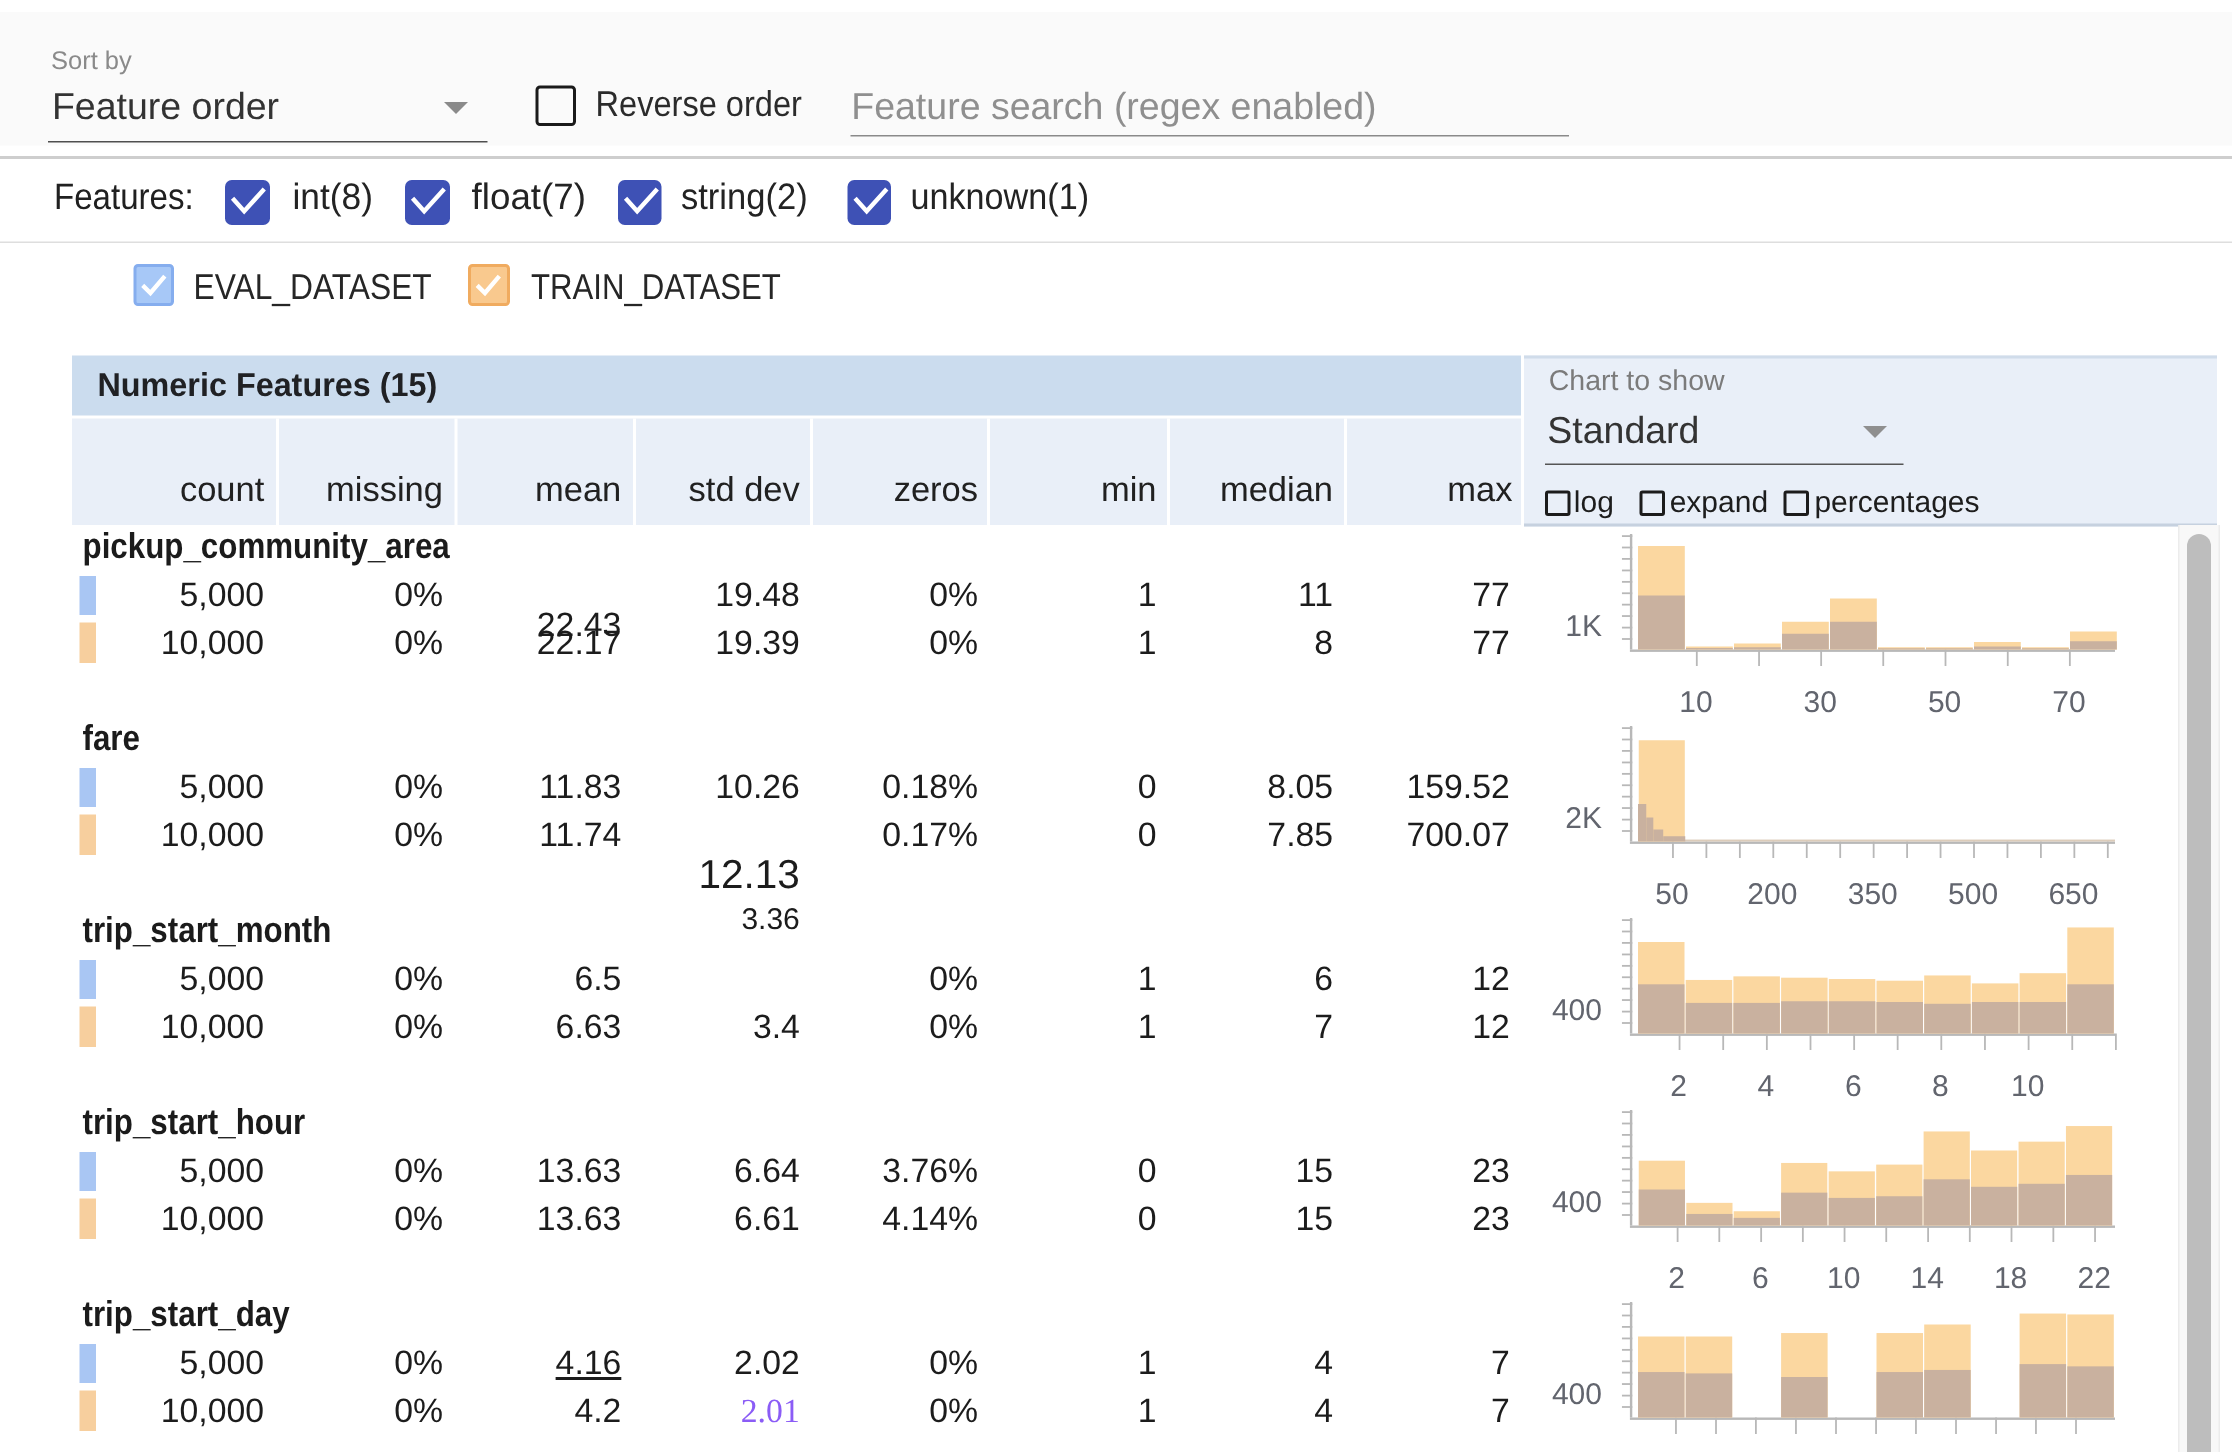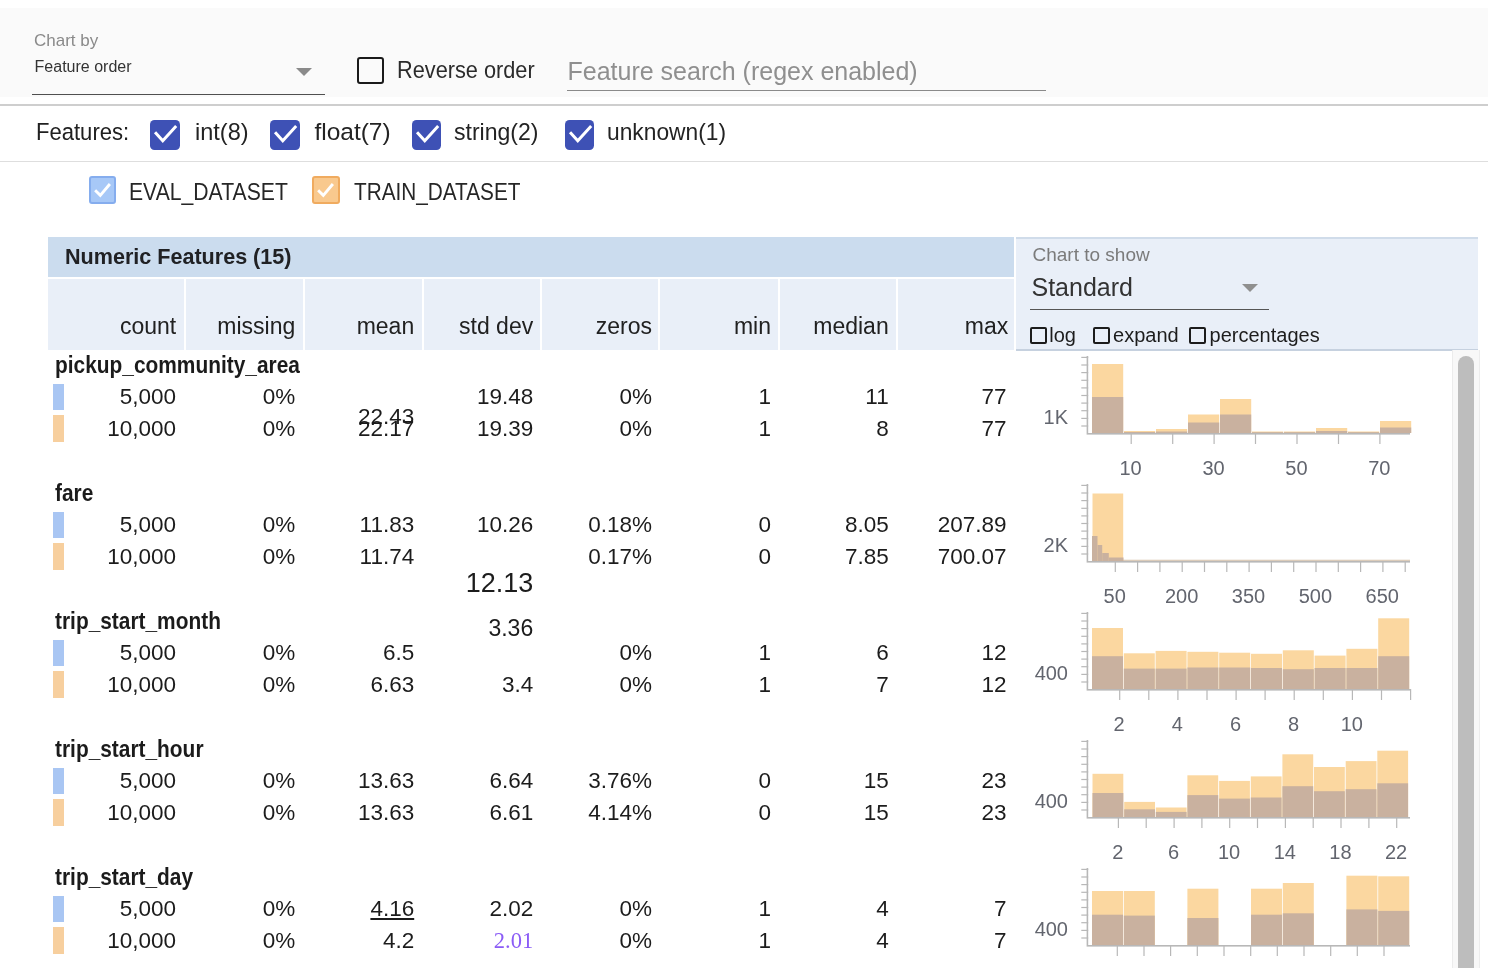--- a/index.html
+++ b/index.html
@@ -2,22 +2,22 @@
 <html><head><meta charset="utf-8"><style>
 html,body{margin:0;padding:0;}
 body{width:1488px;height:968px;position:relative;overflow:hidden;background:#fff;
  font-family:"Liberation Sans",sans-serif;}
 .cb{position:absolute;box-sizing:border-box;}
 </style></head><body>
 
 <div style="position:absolute;left:0px;top:8px;width:1488px;height:89px;background:#fafafa;"></div>
 <div style="position:absolute;left:0px;top:104px;width:1488px;height:2px;background:#cecece;"></div>
 <div style="position:absolute;left:0px;top:160.5px;width:1488px;height:1.6px;background:#dedede;"></div>
-<div style="position:absolute;left:34px;top:31.8px;font-size:17px;line-height:1;color:#8a8a8a;white-space:nowrap;">Chart by</div>
-<div style="position:absolute;left:34.6px;top:59.4px;font-size:16px;line-height:1;color:#333333;white-space:nowrap;">Feature order</div>
+<div style="position:absolute;left:34px;top:31.8px;font-size:17px;line-height:1;color:#8a8a8a;white-space:nowrap;">Sort by</div>
+<div style="position:absolute;left:34.6px;top:59.4px;font-size:25px;line-height:1;color:#333333;white-space:nowrap;">Feature order</div>
 <div style="position:absolute;left:295.5px;top:68.2px;width:0;height:0;border-left:8px solid transparent;border-right:8px solid transparent;border-top:8.5px solid #8a8a8a;"></div>
 <div style="position:absolute;left:32px;top:93.6px;width:293px;height:1.9px;background:#4f4f4f;"></div>
 <div class="cb" style="left:356.5px;top:56.9px;width:27.5px;height:27.5px;border:2.9px solid #1a1a1a;border-radius:3px;background:transparent;"></div>
 <div style="position:absolute;left:397px;top:57.9px;font-size:24px;line-height:1;color:#2b2b2b;transform:scaleX(0.905);transform-origin:left center;white-space:nowrap;">Reverse order</div>
 <div style="position:absolute;left:567.5px;top:58.7px;font-size:25px;line-height:1;color:#8f8f8f;white-space:nowrap;">Feature search (regex enabled)</div>
 <div style="position:absolute;left:566.8px;top:89.8px;width:479px;height:1.7px;background:#8a8a8a;"></div>
 <div style="position:absolute;left:35.6px;top:119.8px;font-size:24.5px;line-height:1;color:#202020;transform:scaleX(0.9);transform-origin:left center;white-space:nowrap;">Features:</div>
 <div style="position:absolute;left:150.4px;top:120.1px;width:29.5px;height:29.5px;background:#3e51b5;border-radius:4.5px;">
     <svg width="29.5" height="29.5" viewBox="0 0 24 24" style="position:absolute;left:0;top:0;">
       <path d="M4.1 9.9 L10.4 16.9 L21.3 4.9" fill="none" stroke="#fff" stroke-width="2.4"></path>
@@ -107,36 +107,36 @@
 <div style="position:absolute;left:54.5px;top:480.5px;font-size:24px;line-height:1;color:#1b1b1b;font-weight:bold;transform:scaleX(0.87);transform-origin:left center;white-space:nowrap;">fare</div>
 <div style="position:absolute;left:53.3px;top:512.0px;width:10.9px;height:25.8px;background:#a9c6f3;"></div>
 <div style="position:absolute;left:53.3px;top:543.3px;width:10.9px;height:27.2px;background:#f7cf9e;"></div>
 <div style="position:absolute;right:1312px;top:513.6px;font-size:22.5px;line-height:1;color:#1c1c1c;white-space:nowrap;">5,000</div>
 <div style="position:absolute;right:1192.7px;top:513.6px;font-size:22.5px;line-height:1;color:#1c1c1c;white-space:nowrap;">0%</div>
 <div style="position:absolute;right:1073.8px;top:513.6px;font-size:22.5px;line-height:1;color:#1c1c1c;white-space:nowrap;">11.83</div>
 <div style="position:absolute;right:954.8px;top:513.6px;font-size:22.5px;line-height:1;color:#1c1c1c;white-space:nowrap;">10.26</div>
 <div style="position:absolute;right:836px;top:513.6px;font-size:22.5px;line-height:1;color:#1c1c1c;white-space:nowrap;">0.18%</div>
 <div style="position:absolute;right:717px;top:513.6px;font-size:22.5px;line-height:1;color:#1c1c1c;white-space:nowrap;">0</div>
 <div style="position:absolute;right:599.3px;top:513.6px;font-size:22.5px;line-height:1;color:#1c1c1c;white-space:nowrap;">8.05</div>
-<div style="position:absolute;right:481.5px;top:513.6px;font-size:22.5px;line-height:1;color:#1c1c1c;white-space:nowrap;">207.89</div>
+<div style="position:absolute;right:481.5px;top:513.6px;font-size:22.5px;line-height:1;color:#1c1c1c;white-space:nowrap;">159.52</div>
 <div style="position:absolute;right:1312px;top:546.4px;font-size:22.5px;line-height:1;color:#1c1c1c;white-space:nowrap;">10,000</div>
 <div style="position:absolute;right:1192.7px;top:546.4px;font-size:22.5px;line-height:1;color:#1c1c1c;white-space:nowrap;">0%</div>
 <div style="position:absolute;right:1073.8px;top:546.4px;font-size:22.5px;line-height:1;color:#1c1c1c;white-space:nowrap;margin-left:36px;">11.74</div>
 <div style="position:absolute;right:954.8px;top:530px;font-size:27px;line-height:1;color:#1c1c1c;white-space:nowrap;margin-top:40px;">12.13</div>
 <div style="position:absolute;right:836px;top:546.4px;font-size:22.5px;line-height:1;color:#1c1c1c;white-space:nowrap;">0.17%</div>
 <div style="position:absolute;right:717px;top:546.4px;font-size:22.5px;line-height:1;color:#1c1c1c;white-space:nowrap;">0</div>
 <div style="position:absolute;right:599.3px;top:546.4px;font-size:22.5px;line-height:1;color:#1c1c1c;white-space:nowrap;">7.85</div>
 <div style="position:absolute;right:481.5px;top:546.4px;font-size:22.5px;line-height:1;color:#1c1c1c;white-space:nowrap;">700.07</div>
 <div style="position:absolute;left:54.5px;top:608.5px;font-size:24px;line-height:1;color:#1b1b1b;font-weight:bold;transform:scaleX(0.87);transform-origin:left center;white-space:nowrap;">trip_start_month</div>
 <div style="position:absolute;left:53.3px;top:640.0px;width:10.9px;height:25.8px;background:#a9c6f3;"></div>
 <div style="position:absolute;left:53.3px;top:671.3px;width:10.9px;height:27.2px;background:#f7cf9e;"></div>
 <div style="position:absolute;right:1312px;top:641.6px;font-size:22.5px;line-height:1;color:#1c1c1c;white-space:nowrap;">5,000</div>
 <div style="position:absolute;right:1192.7px;top:641.6px;font-size:22.5px;line-height:1;color:#1c1c1c;white-space:nowrap;">0%</div>
 <div style="position:absolute;right:1073.8px;top:641.6px;font-size:22.5px;line-height:1;color:#1c1c1c;white-space:nowrap;">6.5</div>
-<div style="position:absolute;right:954.8px;top:617px;font-size:23px;line-height:1;color:#1c1c1c;white-space:nowrap;">3.36</div>
+<div style="position:absolute;right:954.8px;top:603px;font-size:20px;line-height:1;color:#1c1c1c;white-space:nowrap;">3.36</div>
 <div style="position:absolute;right:836px;top:641.6px;font-size:22.5px;line-height:1;color:#1c1c1c;white-space:nowrap;">0%</div>
 <div style="position:absolute;right:717px;top:641.6px;font-size:22.5px;line-height:1;color:#1c1c1c;white-space:nowrap;">1</div>
 <div style="position:absolute;right:599.3px;top:641.6px;font-size:22.5px;line-height:1;color:#1c1c1c;white-space:nowrap;">6</div>
 <div style="position:absolute;right:481.5px;top:641.6px;font-size:22.5px;line-height:1;color:#1c1c1c;white-space:nowrap;">12</div>
 <div style="position:absolute;right:1312px;top:674.4px;font-size:22.5px;line-height:1;color:#1c1c1c;white-space:nowrap;">10,000</div>
 <div style="position:absolute;right:1192.7px;top:674.4px;font-size:22.5px;line-height:1;color:#1c1c1c;white-space:nowrap;">0%</div>
 <div style="position:absolute;right:1073.8px;top:674.4px;font-size:22.5px;line-height:1;color:#1c1c1c;white-space:nowrap;">6.63</div>
 <div style="position:absolute;right:954.8px;top:674.4px;font-size:22.5px;line-height:1;color:#1c1c1c;white-space:nowrap;">3.4</div>
 <div style="position:absolute;right:836px;top:674.4px;font-size:22.5px;line-height:1;color:#1c1c1c;white-space:nowrap;">0%</div>
 <div style="position:absolute;right:717px;top:674.4px;font-size:22.5px;line-height:1;color:#1c1c1c;white-space:nowrap;">1</div>

